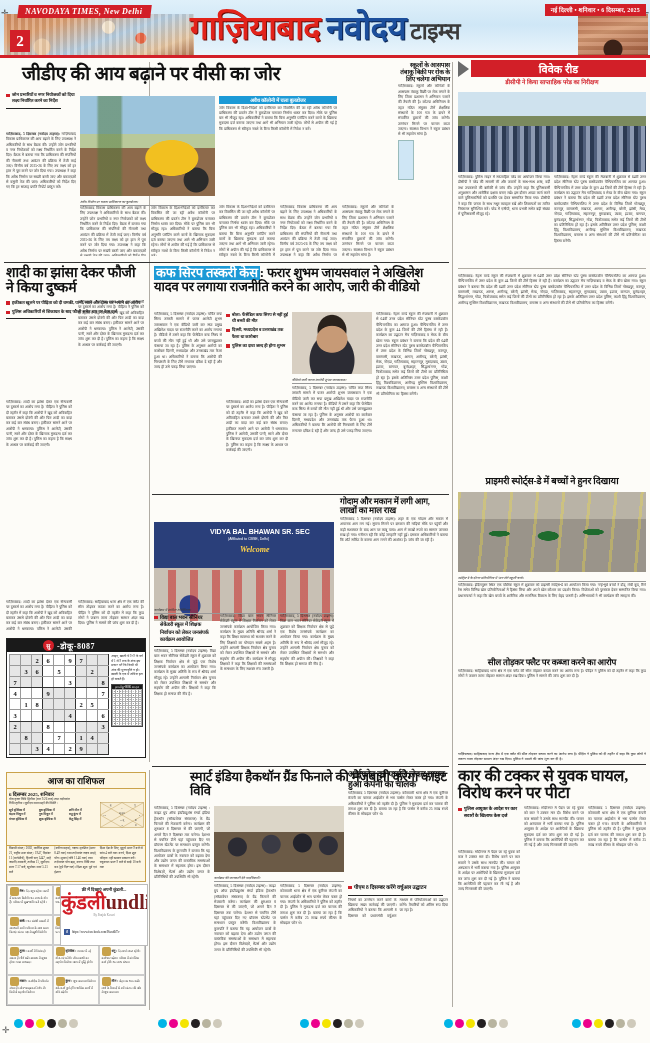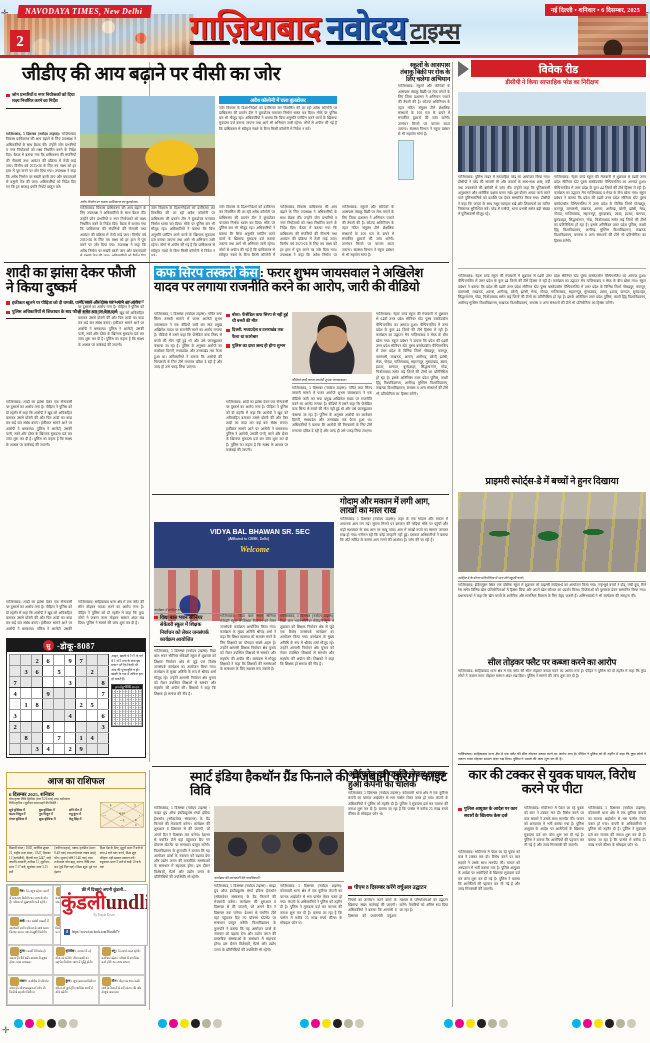--- a/index.html
+++ b/index.html
@@ -34,21 +34,21 @@
         repeating-linear-gradient(0deg, rgba(0,0,0,.08) 0 4px, rgba(255,255,255,.12) 4px 8px);}
   .mh-ribbon { position:absolute; left:18px; top:5px; background:#d21f28; color:#fff;
       font-family:"Liberation Serif", serif; font-style:italic; font-weight:bold;
       font-size:8px; letter-spacing:.4px; padding:2px 9px 2px 7px; white-space:nowrap;
       transform:skewX(-7deg); }
   .mh-ribbon span { display:inline-block; transform:skewX(7deg); }
   .mh-pageno { position:absolute; left:10px; top:30px; width:20px; height:22px;
       background:#d21f28; color:#fff; font-weight:bold; font-size:15px;
       display:flex; align-items:center; justify-content:center; }
   .mh-title { position:absolute; left:0; right:0; top:12px; text-align:center;
-      font-weight:bold; font-size:33px; line-height:1; letter-spacing:-.5px; white-space:nowrap;text-decoration:underline;}
+      font-weight:bold; font-size:33px; line-height:1; letter-spacing:-.5px; white-space:nowrap;}
   .mh-t1 { color:#e2231a; text-shadow:1px 1px 0 #6b0b06; }
   .mh-t2 { color:#1c4f9c; text-shadow:1px 1px 0 #0a2350; margin-left:6px;}
   .mh-t3 { color:#3a3a3a; font-size:23px; margin-left:4px;}
   .mh-date { position:absolute; right:4px; top:4px; background:#d21f28; color:#fff;
       font-size:6px; font-weight:bold; padding:2px 6px; white-space:nowrap; letter-spacing:.2px;}
   .reg-l { position:absolute; left:1px; top:8px; font-size:9px; color:#444;}
   .reg-r { position:absolute; right:1px; top:8px; font-size:9px; color:#444;}
 
   
   .hl { font-weight:bold; color:#111; line-height:1.06; letter-spacing:-.2px; }
@@ -672,21 +672,21 @@
     </ul>
     <div class="rule" style="width:95px; margin-top:1px;"></div>
     <div class="body-txt" style="margin-top:2px; height:105px; overflow:hidden; column-count:2; column-gap:3px;">नियमों का उल्लंघन करने वालों के खिलाफ सख्त कार्रवाई की जाएगी। अधिकारियों ने बताया कि आगामी 8 दिसम्बर को प्रधानमंत्री वर्चुअल माध्यम से परियोजनाओं का उद्घाटन करेंगे। तैयारियों को अंतिम रूप दिया जा रहा है।</div>
   </div>
 
   <div class="col" style="left:458px; top:752px; width:188px;">
     <div class="body-txt" style="font-size:3.4px;">गाज़ियाबाद: साहिबाबाद थाना क्षेत्र में एक फ्लैट की सील तोड़कर कब्जा करने का आरोप लगा है। पीड़ित ने पुलिस को दी तहरीर में कहा कि कुछ लोगों ने जबरन ताला तोड़कर सामान अंदर रख दिया। पुलिस ने मामले की जांच शुरू कर दी है।</div>
   </div>
   <div class="hline-dark" style="left:458px; top:764px; width:188px;"></div>
   <div class="col" style="left:458px; top:768px; width:188px;">
-    <div class="hl" style="font-size:13px; text-align:center;">कार की टक्कर से युवक घायल, विरोध करने पर पीटा</div>
+    <div class="hl" style="font-size:16px; ">कार की टक्कर से युवक घायल, विरोध करने पर पीटा</div>
   </div>
   <div class="col" style="left:458px; top:806px; width:62px;">
     <ul class="bullets" style="font-size:4.6px;">
       <li>पुलिस आयुक्त के आदेश पर कार सवारों के खिलाफ केस दर्ज</li>
     </ul>
   </div>
   <div class="col" style="left:458px; top:850px; width:62px; height:155px; overflow:hidden;">
     <div class="body-txt">गाज़ियाबाद: मोदीनगर में पैदल जा रहे युवक को कार ने टक्कर मार दी। विरोध करने पर कार सवारों ने उसके साथ मारपीट की। घायल को अस्पताल में भर्ती कराया गया है। पुलिस आयुक्त के आदेश पर आरोपियों के खिलाफ मुकदमा दर्ज कर जांच शुरू कर दी गई है। पुलिस ने बताया कि आरोपियों की पहचान कर ली गई है और जल्द गिरफ्तारी की जाएगी।</div>
   </div>
   <div class="col" style="left:524px; top:806px; width:60px; height:200px; overflow:hidden;">

